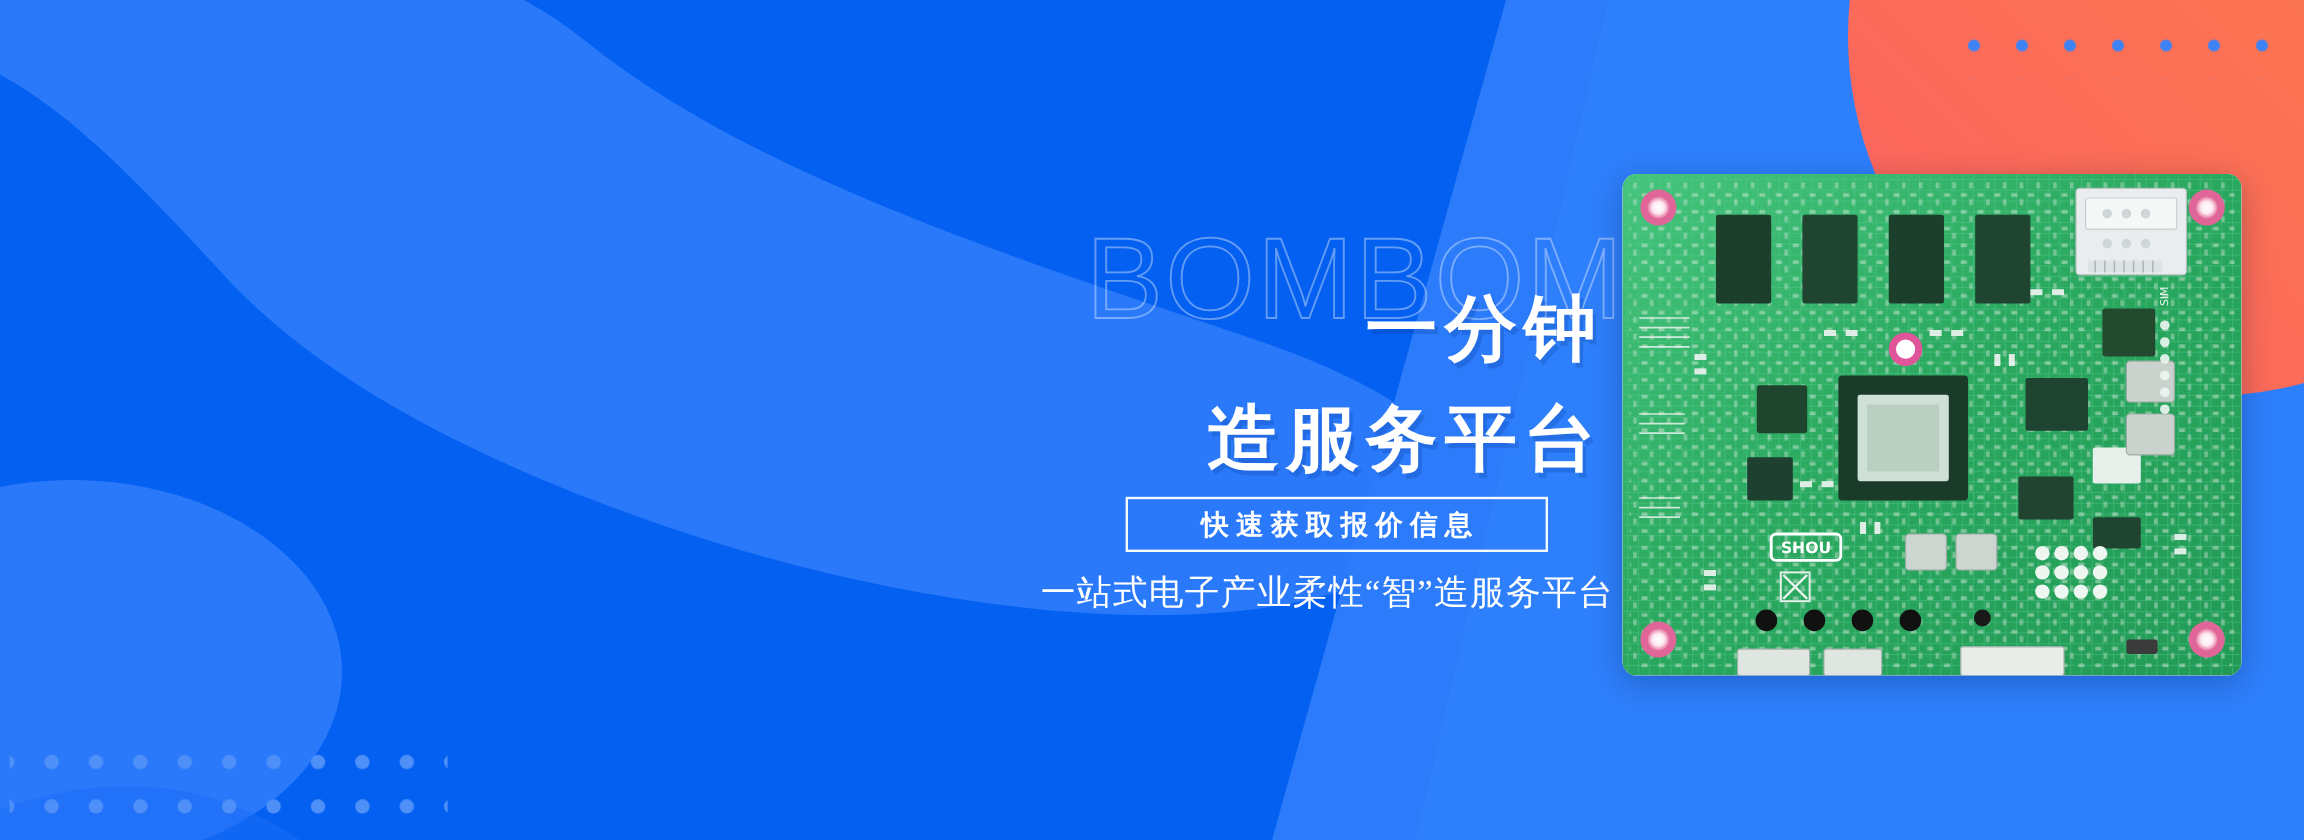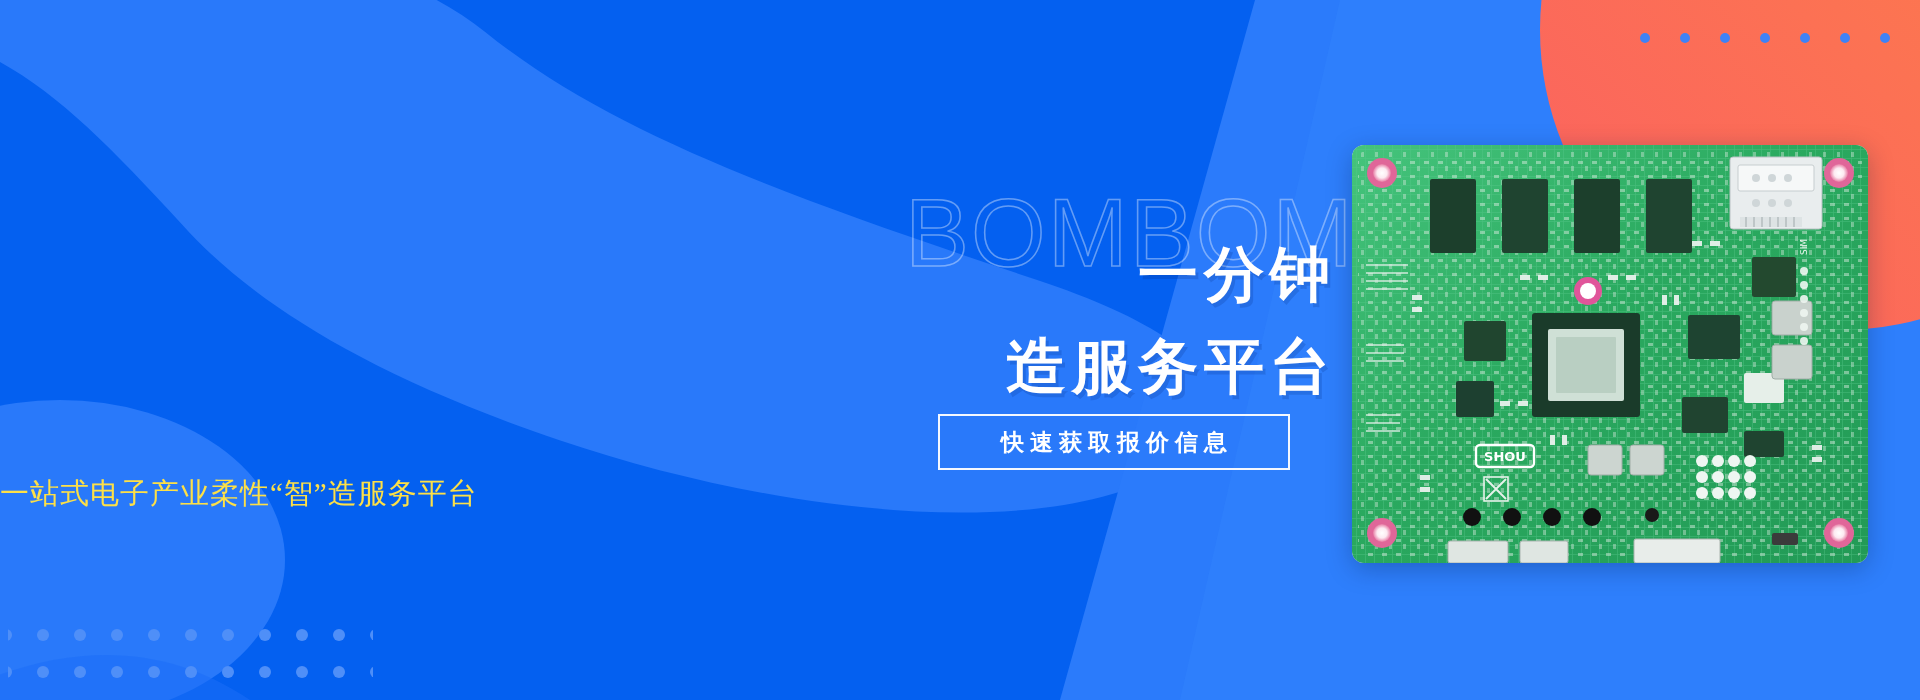--- a/index.html
+++ b/index.html
@@ -44,41 +44,41 @@
     white-space:nowrap;
     text-shadow:3px 4px 0 rgba(0,40,120,0.18);
     font-family:"DejaVu Sans","Liberation Sans",sans-serif;
   }
   #headline .ln{ display:block; }
 
   
   #subtitle-box{
     position:absolute;
     left:938px; top:414px;
-    width:352px; height:56px;
+    width:352px; height:46px;
     border:2px solid rgba(255,255,255,0.95);
     display:flex; align-items:center; justify-content:center;
   }
   #subtitle-text{
     color:#fff;
     font-size:23px;
     font-weight:600;
     letter-spacing:6px;
     text-indent:6px;
     white-space:nowrap;
     font-family:"Liberation Sans","DejaVu Sans",sans-serif;
   }
 
   
   #tagline{
     position:absolute;
     left:0; top:474px;
     width:1345px;
-    text-align:left;
-    color:#fde047;
+    text-align:right;
+    color:#ffffff;
     font-size:29px;
     letter-spacing:1px;
     white-space:nowrap;
     font-family:"Liberation Serif","DejaVu Serif",serif;
   }
 
   
   #pcb{
     position:absolute;
     left:1352px; top:145px;

